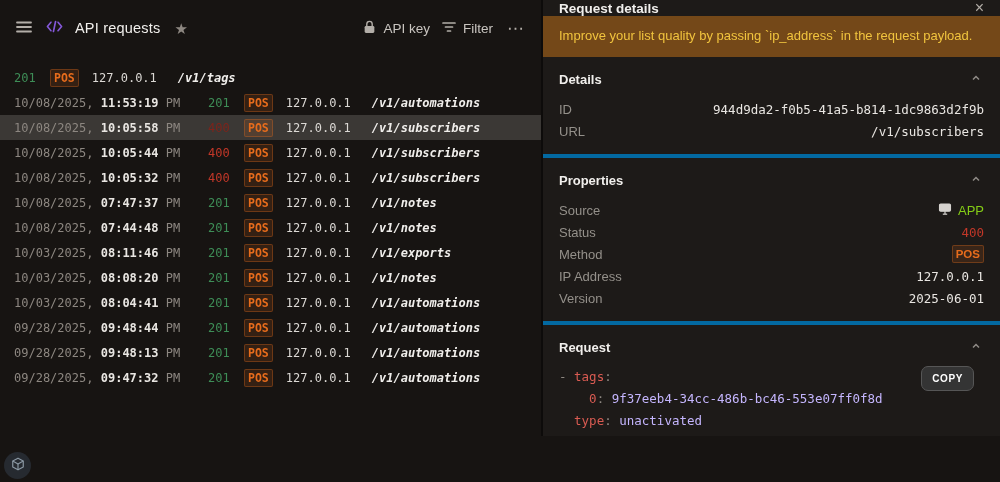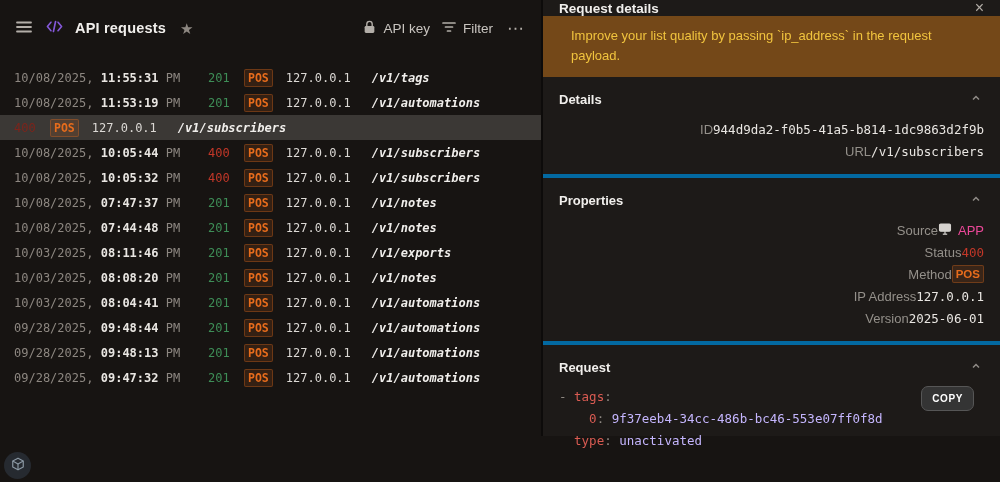--- a/index.html
+++ b/index.html
@@ -9,21 +9,21 @@
     font-family:"Liberation Sans", sans-serif;
     color:#e9e6e2;
     display:flex;
   }
   
   .left-pane { width:541px; height:482px; position:relative; background:#171412; display:flex; flex-direction:column; }
   .topbar { height:56px; display:flex; align-items:center; justify-content:space-between; padding:0 14px 0 14px; }
   .topbar-left { display:flex; align-items:center; gap:12px; }
   .topbar-right { display:flex; align-items:center; gap:12px; }
   .icon-btn { background:none; border:none; cursor:pointer; display:flex; align-items:center; padding:2px; }
-  .page-title { font-size:14.5px; font-weight:bold; color:#f1efec; letter-spacing:.2px; }
+  .page-title { font-size:14.5px; font-weight:normal; color:#f1efec; letter-spacing:.2px; }
   .star { color:#8d8781; font-size:15px; line-height:1; }
   .toolbar-btn { background:none; border:none; cursor:pointer; display:flex; align-items:center; gap:7px;
                  color:#c9c5c0; font-size:13.5px; font-family:"Liberation Sans",sans-serif; }
   .more-glyph { color:#b3aea8; font-size:17px; letter-spacing:1px; line-height:1; }
 
   
   .request-list { margin-top:9px; }
   .row { height:25px; display:flex; align-items:center; padding:0 8px 0 14px;
          font-family:"DejaVu Sans Mono", monospace; font-size:12px; cursor:pointer; }
   .row.selected { background:#3b3835; }
@@ -41,32 +41,32 @@
 
   .cube-badge { position:absolute; left:4px; bottom:3px; width:27px; height:27px; border-radius:50%;
                 background:#262a30; display:flex; align-items:center; justify-content:center; cursor:pointer; }
 
   
   .right-panel { width:459px; height:436px; background:#1d1a18; border-left:2px solid #0d0b0a;
                  display:flex; flex-direction:column; }
   .panel-header { height:51px; display:flex; align-items:center; justify-content:space-between; padding:0 16px; }
   .panel-title { font-size:13.5px; font-weight:bold; color:#f1efec; }
   .close-btn { background:none; border:none; color:#b3aea8; font-size:16px; cursor:pointer; line-height:1; }
-  .banner { background:#744818; color:#f1c43e; font-size:13px; line-height:1.55; padding:10px 28px 11px; }
+  .banner { background:#744818; color:#f1c43e; font-size:13px; line-height:1.55; padding:10px 16px 11px; }
   .section { padding:13px 16px 12px; border-bottom:4px solid #0369a1; }
   .section:last-child { border-bottom:none; }
   .section-head { display:flex; align-items:center; justify-content:space-between; margin-bottom:9px; }
   .section-title { font-size:13px; font-weight:bold; color:#f1efec; }
   .chev-btn { background:none; border:none; cursor:pointer; display:flex; padding:2px; }
-  .field { display:flex; align-items:center; justify-content:flex-end; min-height:22px; }
+  .field { display:flex; align-items:center; justify-content:space-between; min-height:22px; }
   .field-label { font-size:13px; color:#94908a; }
   .field-value { font-family:"DejaVu Sans Mono", monospace; font-size:12.5px; color:#e9e6e2; }
   .field-value.status-err { color:#c23728; }
   .source-value { display:flex; align-items:center; gap:6px; font-family:"Liberation Sans",sans-serif;
-                  font-size:13px; color:#ec4899; }
+                  font-size:13px; color:#84cc16; }
   
   .code-wrap { position:relative; margin-top:4px; }
   .code-line { font-family:"DejaVu Sans Mono", monospace; font-size:12.5px; line-height:22px; white-space:pre; }
   .tok-key { color:#d95b52; }
   .tok-value { color:#c4b5fd; }
   .tok-punct { color:#8d8781; }
   .copy-btn { position:absolute; top:0px; right:10px; background:#343434; border:1px solid #565656;
               border-radius:7px; color:#ffffff; font-size:10px; font-weight:bold; letter-spacing:.6px;
               padding:6px 10px; cursor:pointer; font-family:"Liberation Sans",sans-serif; }
 </style>
@@ -122,36 +122,36 @@
         <span>Filter</span>
       </button>
       <button class="icon-btn">
         <span class="more-glyph">⋯</span>
       </button>
     </div>
   </div>
 
   <div class="request-list">
     <div class="row">
-      <span class="c-datetime"><span class="c-date">10/08/2025, </span><span class="c-time">11:55:31</span><span class="c-mer"> PM</span></span>
       <span class="c-status">201</span>
       <span class="method-badge">POS</span>
       <span class="c-ip">127.0.0.1</span>
       <span class="c-path">/v1/tags</span>
     </div>
 
     <div class="row">
       <span class="c-datetime"><span class="c-date">10/08/2025, </span><span class="c-time">11:53:19</span><span class="c-mer"> PM</span></span>
       <span class="c-status">201</span>
       <span class="method-badge">POS</span>
       <span class="c-ip">127.0.0.1</span>
       <span class="c-path">/v1/automations</span>
     </div>
 
     <div class="row selected">
+      <span class="c-datetime"><span class="c-date">10/08/2025, </span><span class="c-time">10:05:58</span><span class="c-mer"> PM</span></span>
       <span class="c-status err">400</span>
       <span class="method-badge">POS</span>
       <span class="c-ip">127.0.0.1</span>
       <span class="c-path">/v1/subscribers</span>
     </div>
 
     <div class="row">
       <span class="c-datetime"><span class="c-date">10/08/2025, </span><span class="c-time">10:05:44</span><span class="c-mer"> PM</span></span>
       <span class="c-status err">400</span>
       <span class="method-badge">POS</span>

